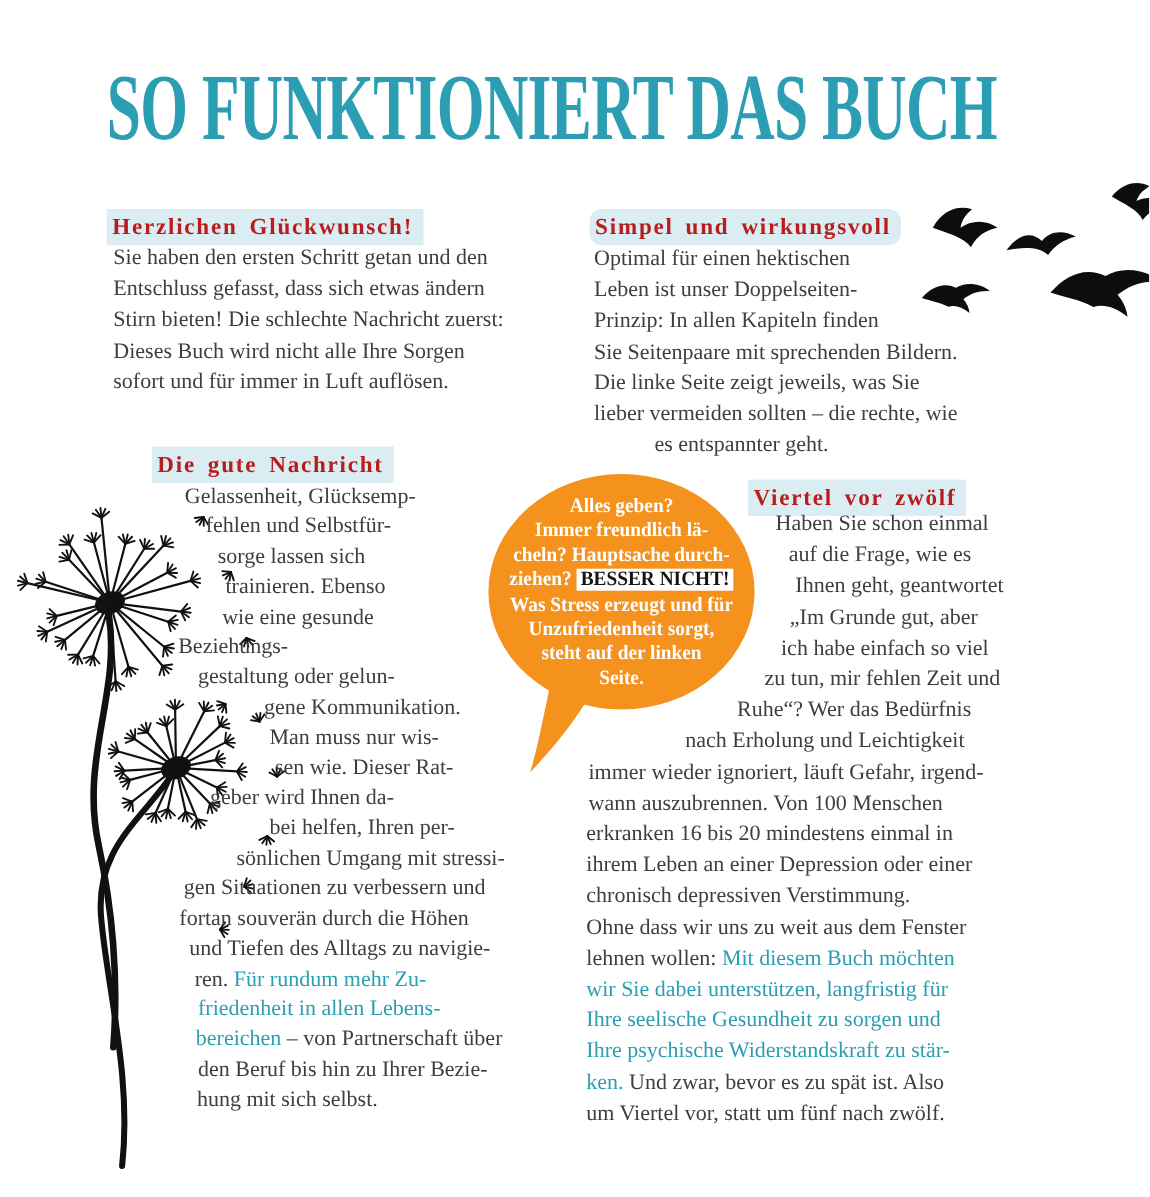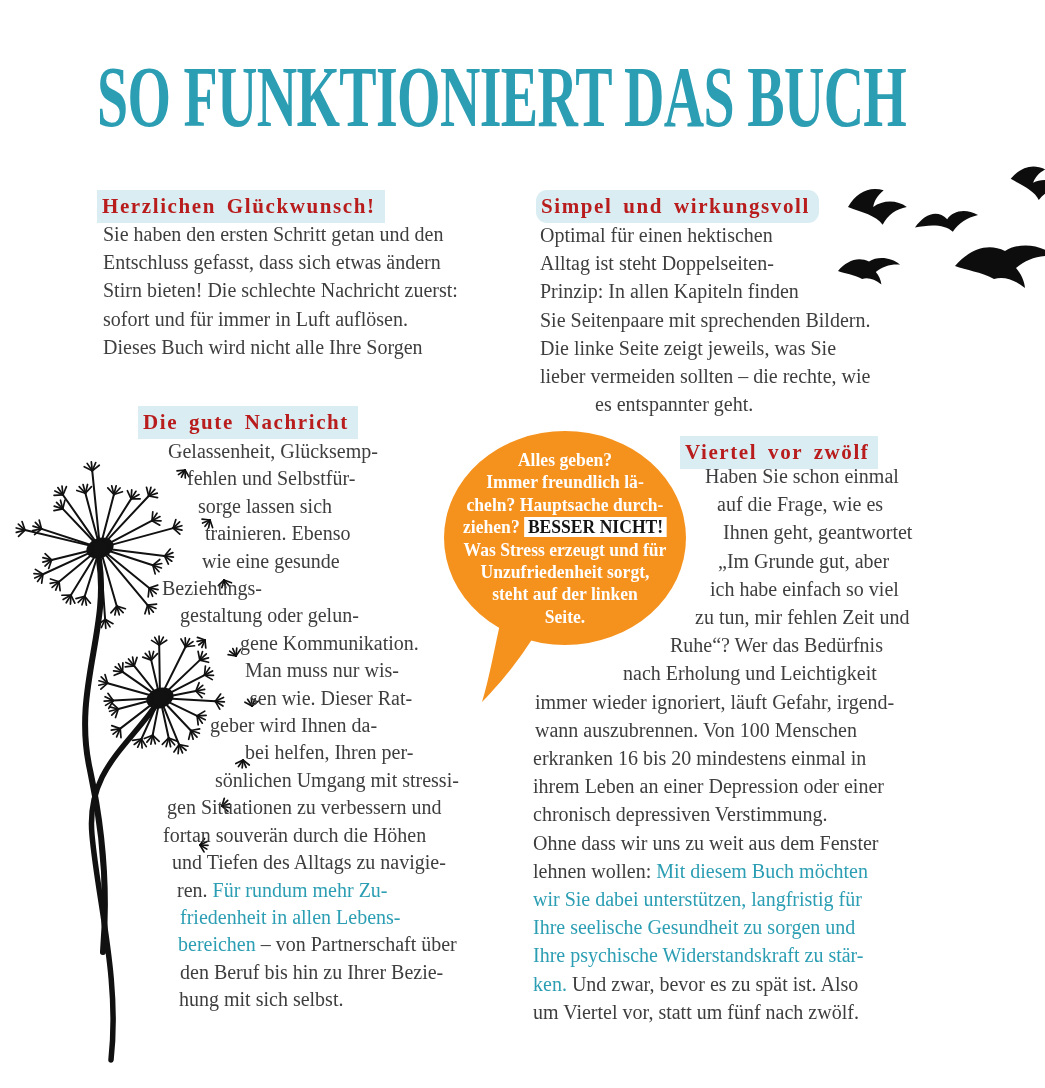--- a/index.html
+++ b/index.html
@@ -35,21 +35,21 @@
   #gn-lines .tl:nth-child(1){margin-left:50px}
   #gn-lines .tl:nth-child(2){margin-left:69px}
   #gn-lines .tl:nth-child(3){margin-left:80px}
   #gn-lines .tl:nth-child(4){margin-left:87px}
   #gn-lines .tl:nth-child(5){margin-left:84px}
   #gn-lines .tl:nth-child(6){margin-left:44px}
   #gn-lines .tl:nth-child(7){margin-left:62px}
   #gn-lines .tl:nth-child(8){margin-left:122px}
   #gn-lines .tl:nth-child(9){margin-left:127px}
   #gn-lines .tl:nth-child(10){margin-left:132px}
-  #gn-lines .tl:nth-child(11){margin-left:92px}
+  #gn-lines .tl:nth-child(11){margin-left:73px}
   #gn-lines .tl:nth-child(12){margin-left:127px}
   #gn-lines .tl:nth-child(13){margin-left:97px}
   #gn-lines .tl:nth-child(14){margin-left:49px}
   #gn-lines .tl:nth-child(15){margin-left:45px}
   #gn-lines .tl:nth-child(16){margin-left:54px}
   #gn-lines .tl:nth-child(17){margin-left:59px}
   #gn-lines .tl:nth-child(18){margin-left:62px}
   #gn-lines .tl:nth-child(19){margin-left:60px}
   #gn-lines .tl:nth-child(20){margin-left:62px}
   #gn-lines .tl:nth-child(21){margin-left:61px}
@@ -396,28 +396,28 @@
         <line x1="200" y1="405" x2="206.8452119466541" y2="409.14041947215304" stroke="#111111" stroke-width="1.7" stroke-linecap="round"></line>
         <line x1="200" y1="405" x2="204.022215801343" y2="411.9153293520574" stroke="#111111" stroke-width="1.7" stroke-linecap="round"></line>
       </g>
   </svg>
 
   <div class="heading" style="left:97px;top:190px;">Herzlichen Glückwunsch!</div>
   <div class="lines" id="congrats-lines">
       <div class="tl"><span>Sie haben den ersten Schritt getan und den</span></div>
       <div class="tl"><span>Entschluss gefasst, dass sich etwas ändern</span></div>
       <div class="tl"><span>Stirn bieten! Die schlechte Nachricht zuerst:</span></div>
+      <div class="tl"><span>Dieses Buch wird nicht alle Ihre Sorgen</span></div>
       <div class="tl"><span>sofort und für immer in Luft auflösen.</span></div>
-      <div class="tl"><span>Dieses Buch wird nicht alle Ihre Sorgen</span></div>
     </div>
 
   <div class="heading" style="left:536px;top:190px;border-radius:11px;">Simpel und wirkungsvoll</div>
   <div class="lines" id="simple-lines">
       <div class="tl"><span>Optimal für einen hektischen</span></div>
-      <div class="tl"><span>Alltag ist steht Doppelseiten-</span></div>
+      <div class="tl"><span>Leben ist unser Doppelseiten-</span></div>
       <div class="tl"><span>Prinzip: In allen Kapiteln finden</span></div>
       <div class="tl"><span>Sie Seitenpaare mit sprechenden Bildern.</span></div>
       <div class="tl"><span>Die linke Seite zeigt jeweils, was Sie</span></div>
       <div class="tl"><span>lieber vermeiden sollten – die rechte, wie</span></div>
       <div class="tl"><span>es entspannter geht.</span></div>
     </div>
 
   <div class="heading" style="left:138px;top:406px;">Die gute Nachricht</div>
   <div class="lines" id="gn-lines">
       <div class="tl"><span>Gelassenheit, Glücksemp-</span></div>

